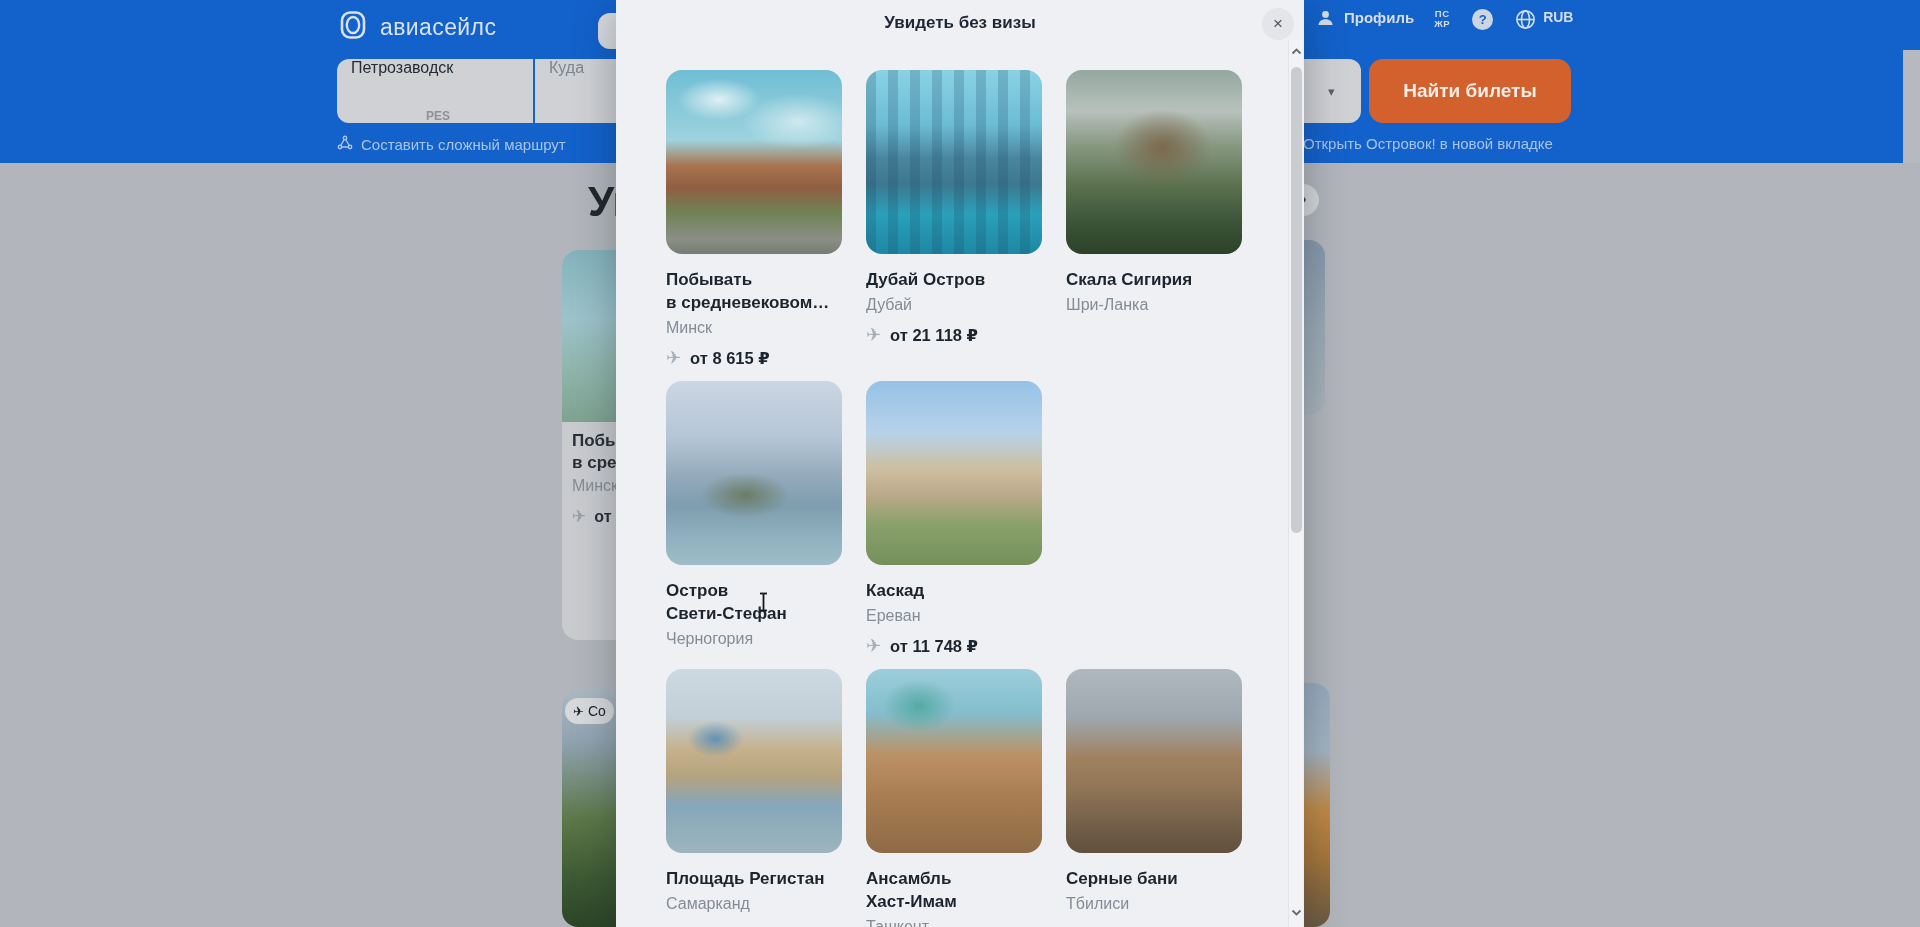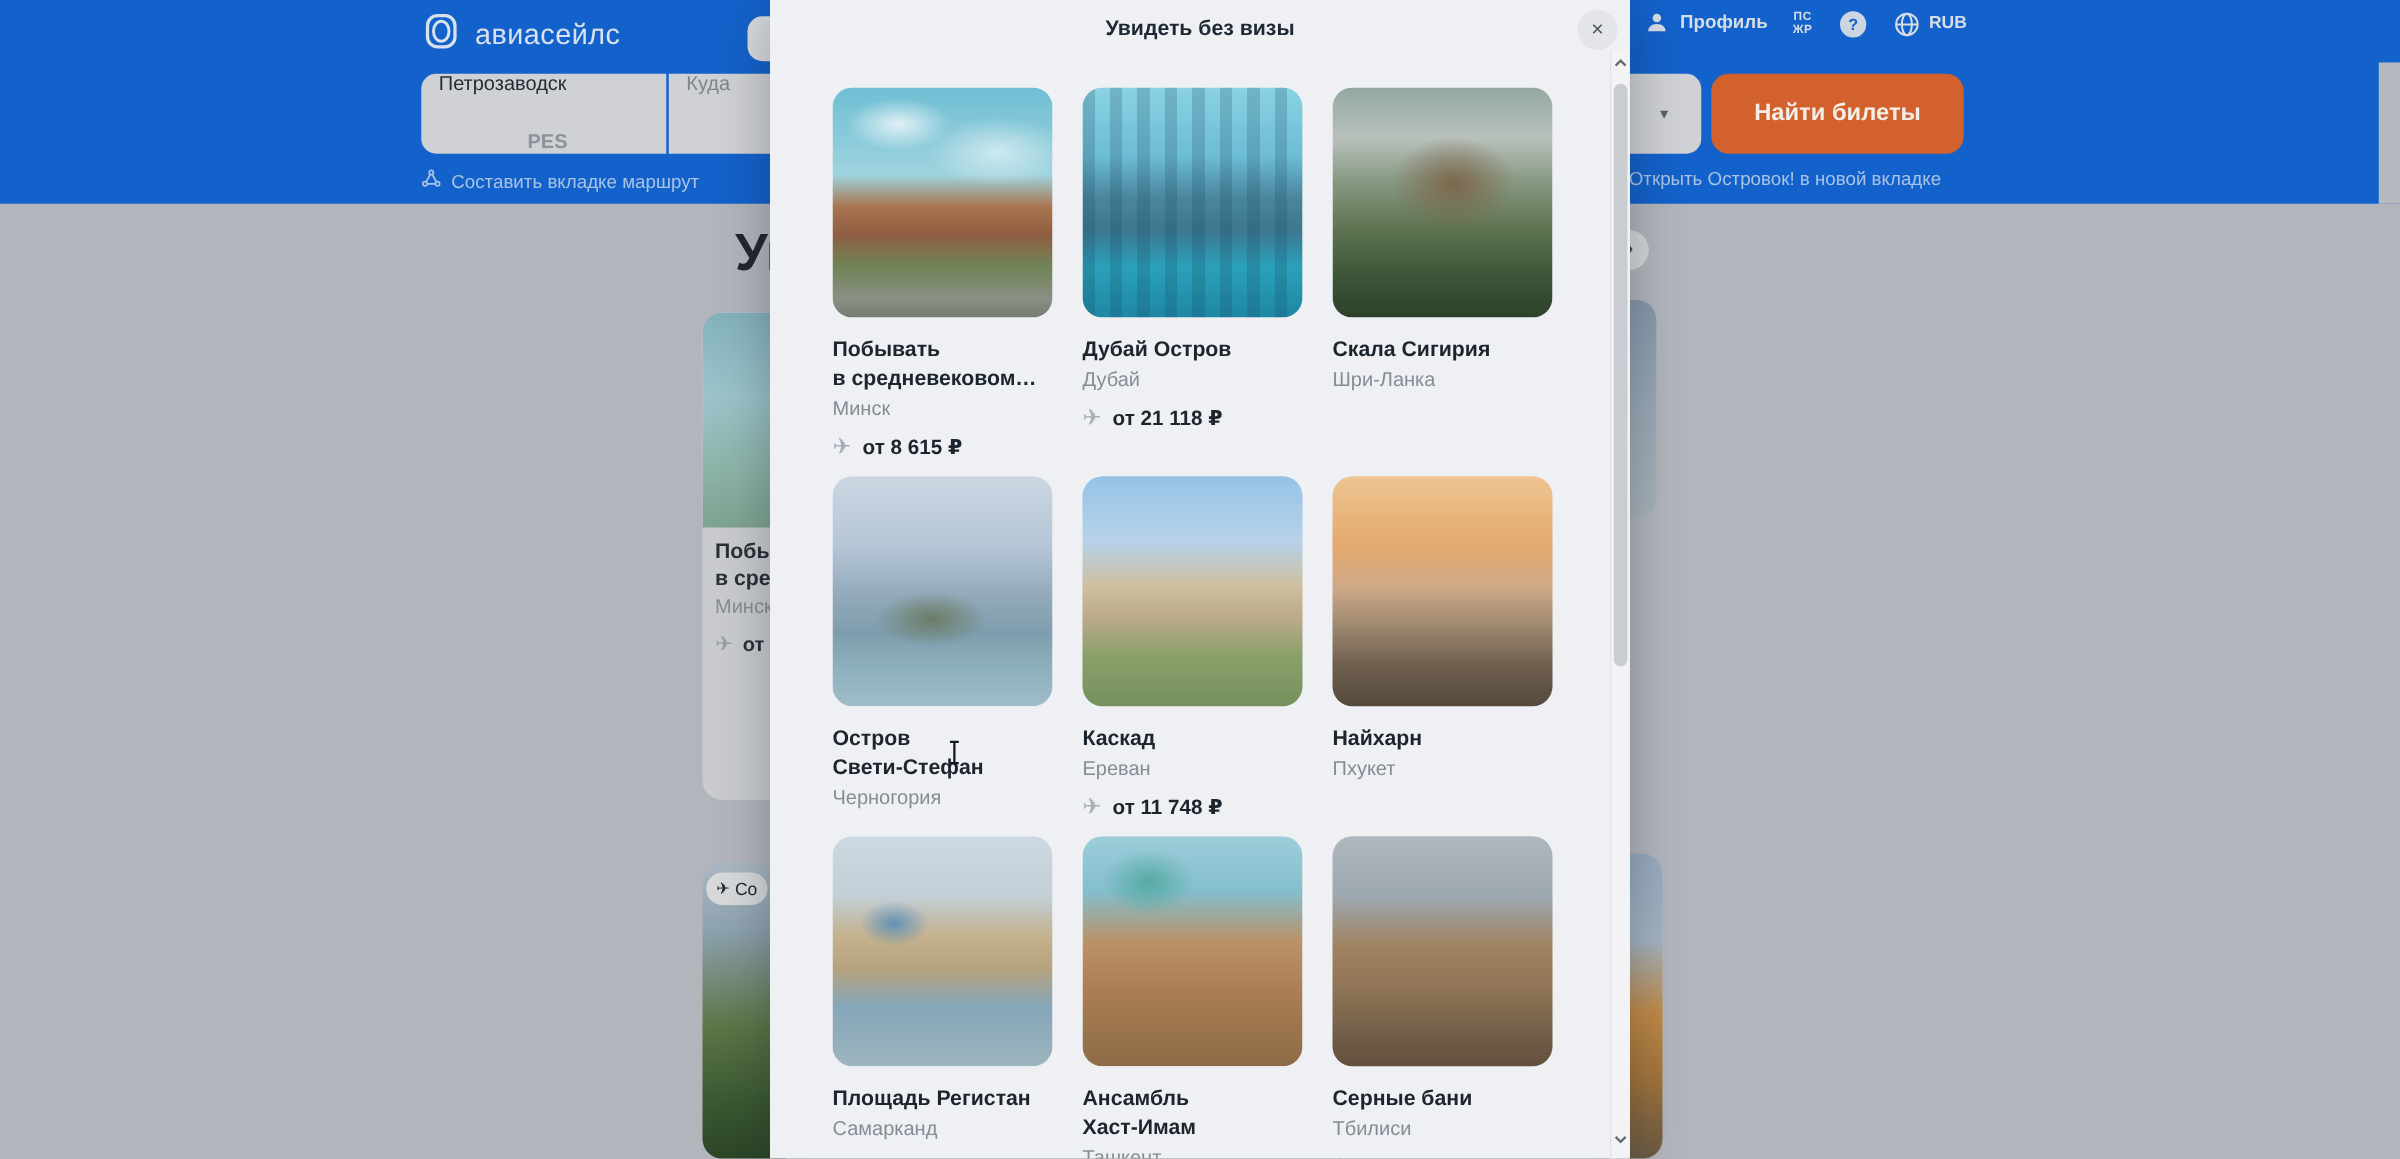--- a/index.html
+++ b/index.html
@@ -18,21 +18,21 @@
   .help-badge{width:21px;height:21px;border-radius:50%;background:#ccd6e2;color:#1362cb;
     font-size:13px;font-weight:700;display:flex;align-items:center;justify-content:center;}
   .cur{font-size:14px;font-weight:700;}
 
   .search-row{position:absolute;left:337px;top:59px;height:64px;display:flex;}
   .field{background:#cfd1d4;height:64px;display:flex;align-items:center;padding:0 14px;flex-direction:column;}
   .f-from{width:196px;border-radius:12px 0 0 12px;margin-right:2px;justify-content:space-between;}
   .f-to{width:100px;}
   .field input{border:0;background:transparent;outline:none;width:100%;font-size:16px;color:#252c35;padding:0;}
   .f-to input::placeholder,.f-from input::placeholder{color:#7d858e;opacity:1;}
-  .iata{font-size:16px;font-weight:700;color:#8c939b;margin-left:6px;text-align:center;}
+  .iata{font-size:12px;font-weight:700;color:#8c939b;margin-left:6px;text-align:center;}
   .right-search{position:absolute;left:1304px;top:59px;display:flex;align-items:center;}
   .f-frag{width:57px;height:64px;background:#cfd1d4;border-radius:0 12px 12px 0;display:flex;align-items:center;}
   .f-frag .chev{color:#596069;font-size:13px;margin-left:24px;}
   .btn-search{margin-left:8px;width:202px;height:64px;border:0;border-radius:14px;background:#d2612e;
     color:#f5eee7;font-size:19px;font-weight:700;cursor:pointer;}
   .subrow-left{position:absolute;left:337px;top:135px;display:flex;align-items:center;gap:8px;color:#a9c3e4;font-size:15px;}
   .subrow-right{position:absolute;left:1303px;top:135px;color:#a9c3e4;font-size:15px;white-space:nowrap;}
   .pill-frag{position:absolute;left:598px;top:13px;width:30px;height:36px;background:#d8dade;border-radius:12px;}
 
   .section-heading{position:absolute;left:588px;top:178px;font-size:42px;font-weight:700;color:#22282f;white-space:nowrap;}
@@ -169,21 +169,21 @@
 
       <div class="subrow-left">
         <span>
           <svg width="16" height="16" viewBox="0 0 16 16" fill="none" stroke="#a9c3e4" stroke-width="1.4">
             <path d="M8 3 L13 12 L3 12 Z"></path>
             <circle cx="8" cy="3" r="1.7" fill="#1362cb"></circle>
             <circle cx="13" cy="12" r="1.7" fill="#1362cb"></circle>
             <circle cx="3" cy="12" r="1.7" fill="#1362cb"></circle>
           </svg>
         </span>
-        <span>Составить вкладке маршрут</span>
+        <span>Составить сложный маршрут</span>
       </div>
       <div class="subrow-right">Открыть Островок! в новой вкладке</div>
 
       <div class="pill-frag"></div>
       <div class="right-strip"></div>
     </div>
 
     <div class="section-heading">Увидеть без визы</div>
 
     <div class="peek-card">
@@ -252,25 +252,20 @@
         </div>
         <div class="card">
           <div class="card-photo ph-cascade"></div>
           <div class="card-title">Каскад</div>
           <div class="card-sub">Ереван</div>
           <div class="card-price">
             <span class="pl">✈</span>
             <span class="pr">от 11 748 ₽</span>
           </div>
         </div>
-        <div class="card">
-          <div class="card-photo ph-nai-harn"></div>
-          <div class="card-title">Найхарн</div>
-          <div class="card-sub">Пхукет</div>
-        </div>
       </div>
     <div class="card-row row-3" id="row3">
         <div class="card">
           <div class="card-photo ph-registan"></div>
           <div class="card-title">Площадь Регистан</div>
           <div class="card-sub">Самарканд</div>
           <div class="card-price">
             <span class="pl">✈</span>
             <span class="pr">от 24 115 ₽</span>
           </div>

